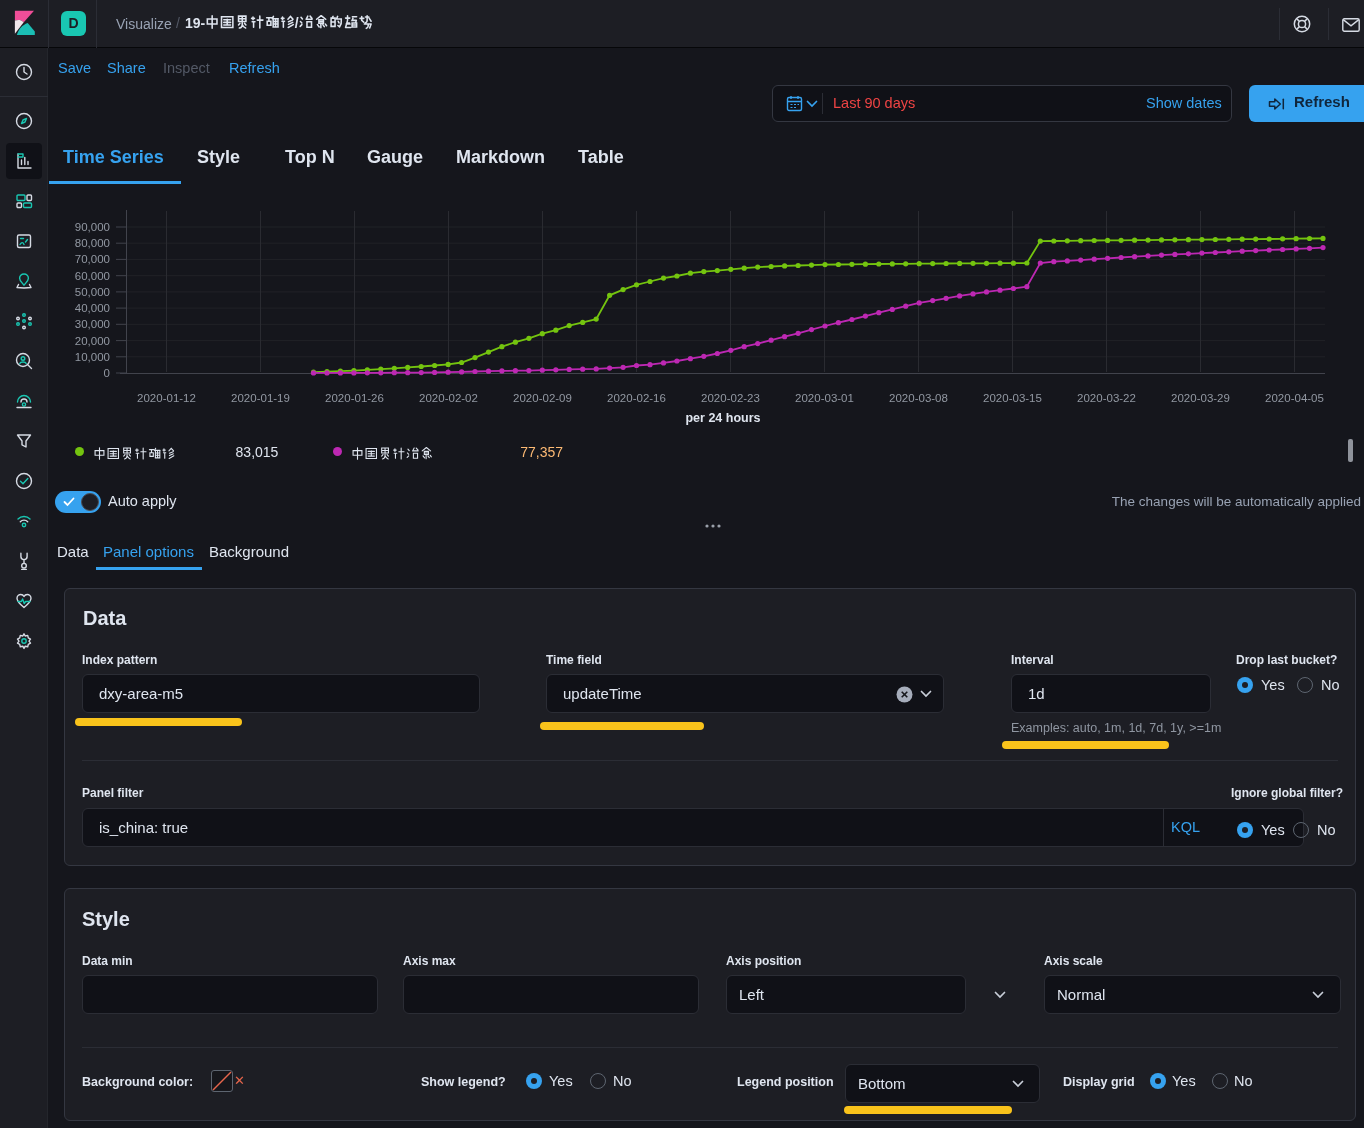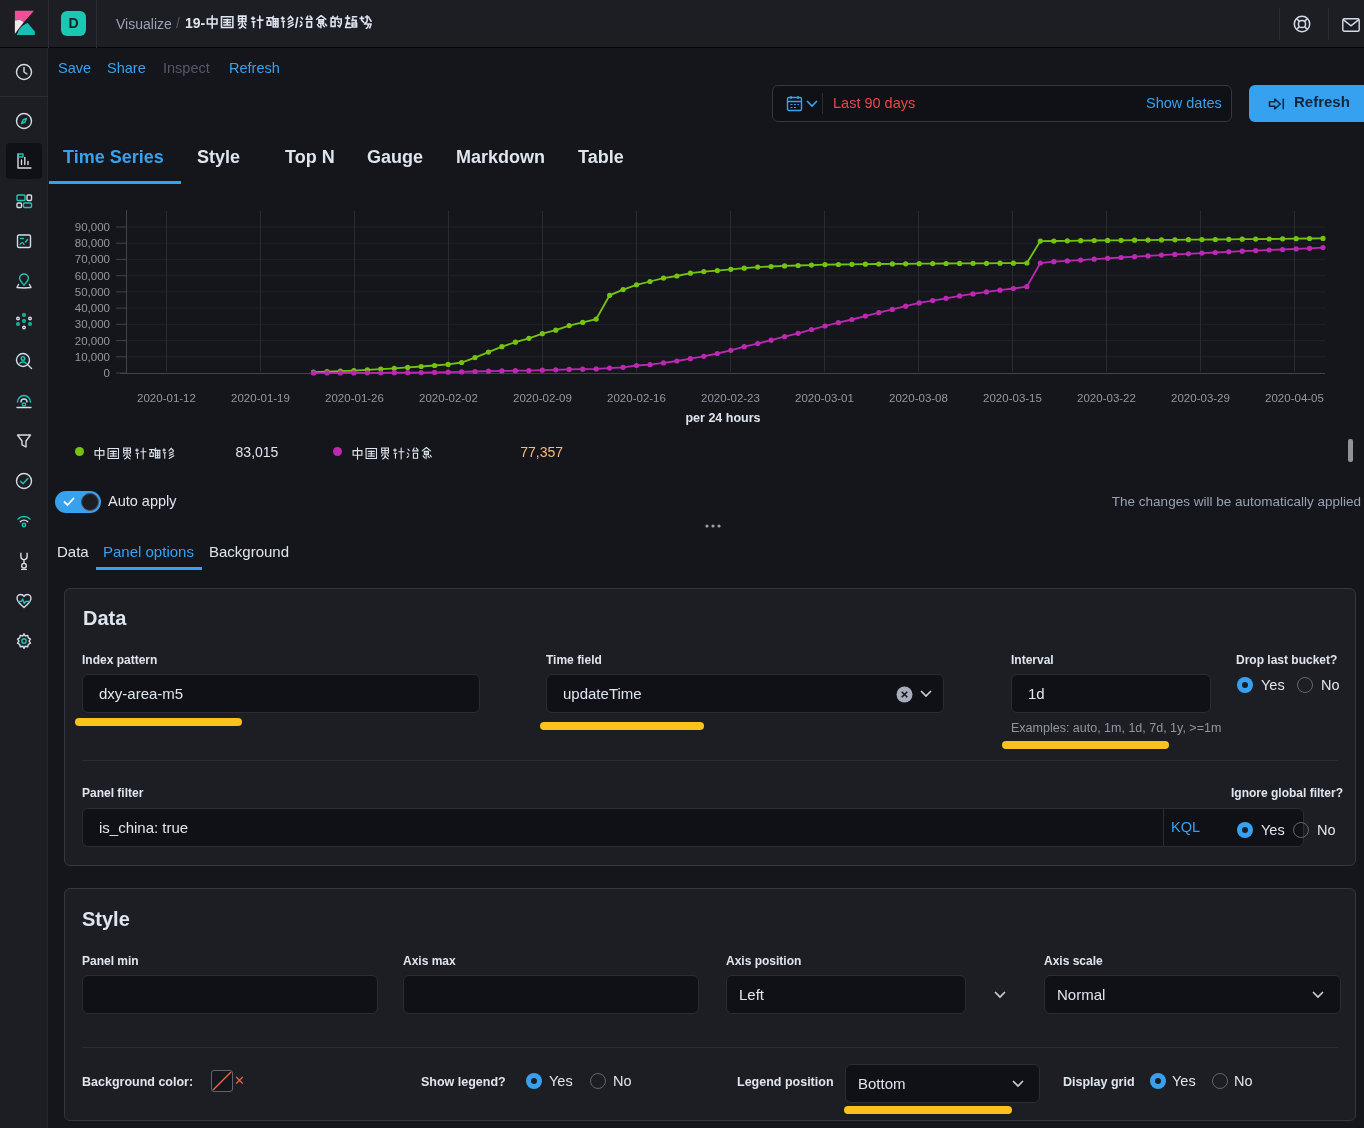--- a/index.html
+++ b/index.html
@@ -381,21 +381,21 @@
 <div class="abs" style="left:1163px;top:808px;width:44px;height:39px;border-left:1px solid #2b2d35;color:#36a2ef;font-size:14.5px;line-height:39px;text-align:center">KQL</div>
 <div class="lbl" style="left:1231px;top:786px">Ignore global filter?</div>
 <div style="position:absolute;left:1237px;top:822px;width:16px;height:16px;border-radius:50%;background:#36a2ef"></div>
 <div style="position:absolute;left:1242px;top:827px;width:6px;height:6px;border-radius:50%;background:#1d1e24"></div>
 <div class="rlbl" style="left:1261px;top:822px">Yes</div>
 <div style="position:absolute;left:1293px;top:822px;width:16px;height:16px;border-radius:50%;border:1px solid #5d6570;box-sizing:border-box"></div>
 <div class="rlbl" style="left:1317px;top:822px">No</div>
 
 <div class="abs" style="left:64px;top:888px;width:1292px;height:233px;background:#1d1e24;border:1px solid #343741;border-radius:6px"></div>
 <div class="abs" style="left:82px;top:908px;color:#dfe5ef;font-size:20px;font-weight:bold">Style</div>
-<div class="lbl" style="left:82px;top:954px">Panel min</div>
+<div class="lbl" style="left:82px;top:954px">Data min</div>
 <div class="lbl" style="left:403px;top:954px">Axis max</div>
 <div class="lbl" style="left:726px;top:954px">Axis position</div>
 <div class="lbl" style="left:1044px;top:954px">Axis scale</div>
 <div class="inp" style="left:82px;top:975px;width:296px"></div>
 <div class="inp" style="left:403px;top:975px;width:296px"></div>
 <div class="sel" style="left:726px;top:975px;width:240px">Left</div>
 <svg width="12" height="8" viewBox="0 0 12 8" style="position:absolute;left:994px;top:991px" fill="none" stroke="#c9cfd9" stroke-width="1.7" stroke-linecap="round">
     <path d="M1.5 1.5 L6 6 L10.5 1.5"></path>
   </svg>
 <div class="sel" style="left:1044px;top:975px;width:297px">Normal</div>

